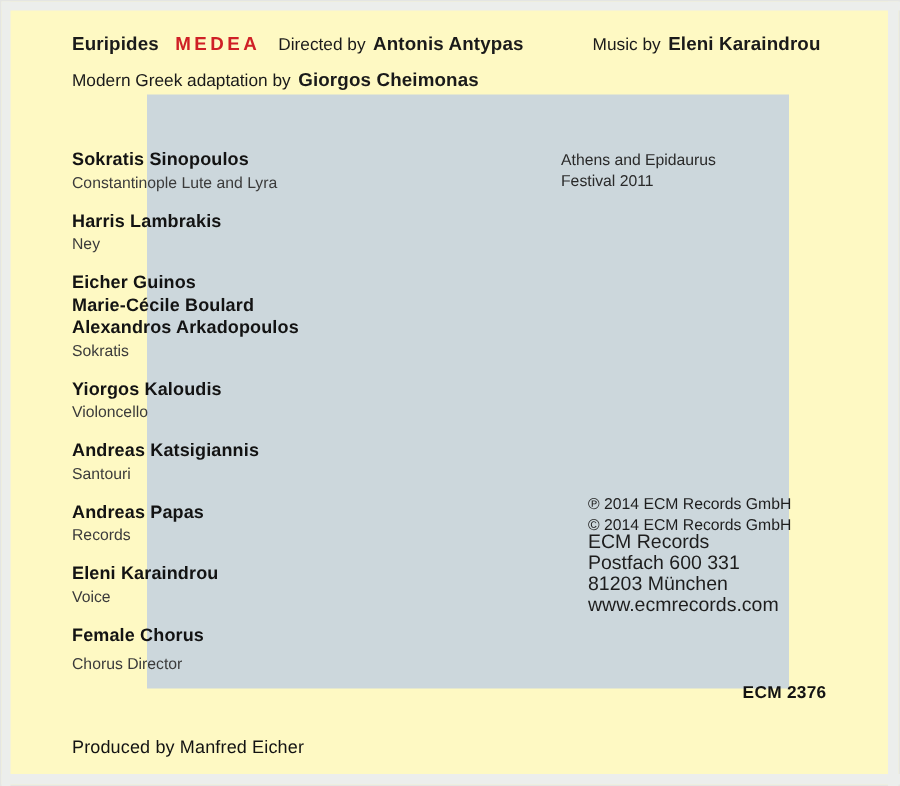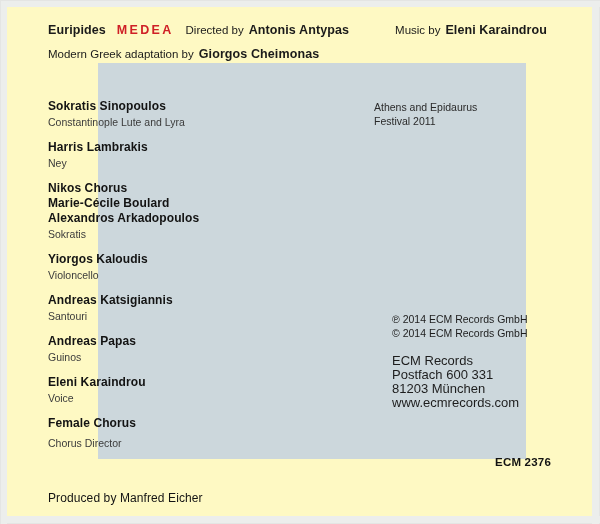--- a/index.html
+++ b/index.html
@@ -118,21 +118,21 @@
     position: absolute;
     left: 373px;
     top: 99px;
     font-size: 10.5px;
     color: #2a2a2a;
     line-height: 14px;
   }
   #rights {
     position: absolute;
     left: 391px;
-    top: 311px;
+    top: 328px;
     font-size: 10.5px;
     color: #1d1d1d;
     line-height: 14px;
   }
   #address {
     position: absolute;
     left: 391px;
     top: 353px;
     font-size: 13px;
     color: #1d1d1d;
@@ -186,39 +186,39 @@
       <div class="perf-name">Sokratis Sinopoulos</div>
       <div class="perf-role">Constantinople Lute and Lyra</div>
     </div>
 
     <div class="perf-group">
       <div class="perf-name">Harris Lambrakis</div>
       <div class="perf-role">Ney</div>
     </div>
 
     <div class="perf-group">
-      <div class="perf-name">Nikos Chorus</div>
+      <div class="perf-name">Eicher Guinos</div>
       <div class="perf-name">Marie-Cécile Boulard</div>
       <div class="perf-name">Alexandros Arkadopoulos</div>
       <div class="perf-role">Sokratis</div>
     </div>
 
     <div class="perf-group">
       <div class="perf-name">Yiorgos Kaloudis</div>
       <div class="perf-role">Violoncello</div>
     </div>
 
     <div class="perf-group">
       <div class="perf-name">Andreas Katsigiannis</div>
       <div class="perf-role">Santouri</div>
     </div>
 
     <div class="perf-group">
       <div class="perf-name">Andreas Papas</div>
-      <div class="perf-role">Guinos</div>
+      <div class="perf-role">Records</div>
     </div>
 
     <div class="perf-group">
       <div class="perf-name">Eleni Karaindrou</div>
       <div class="perf-role">Voice</div>
     </div>
 
     <div class="perf-group" style="margin-bottom:5px;">
       <div class="perf-name">Female Chorus</div>
     </div>

